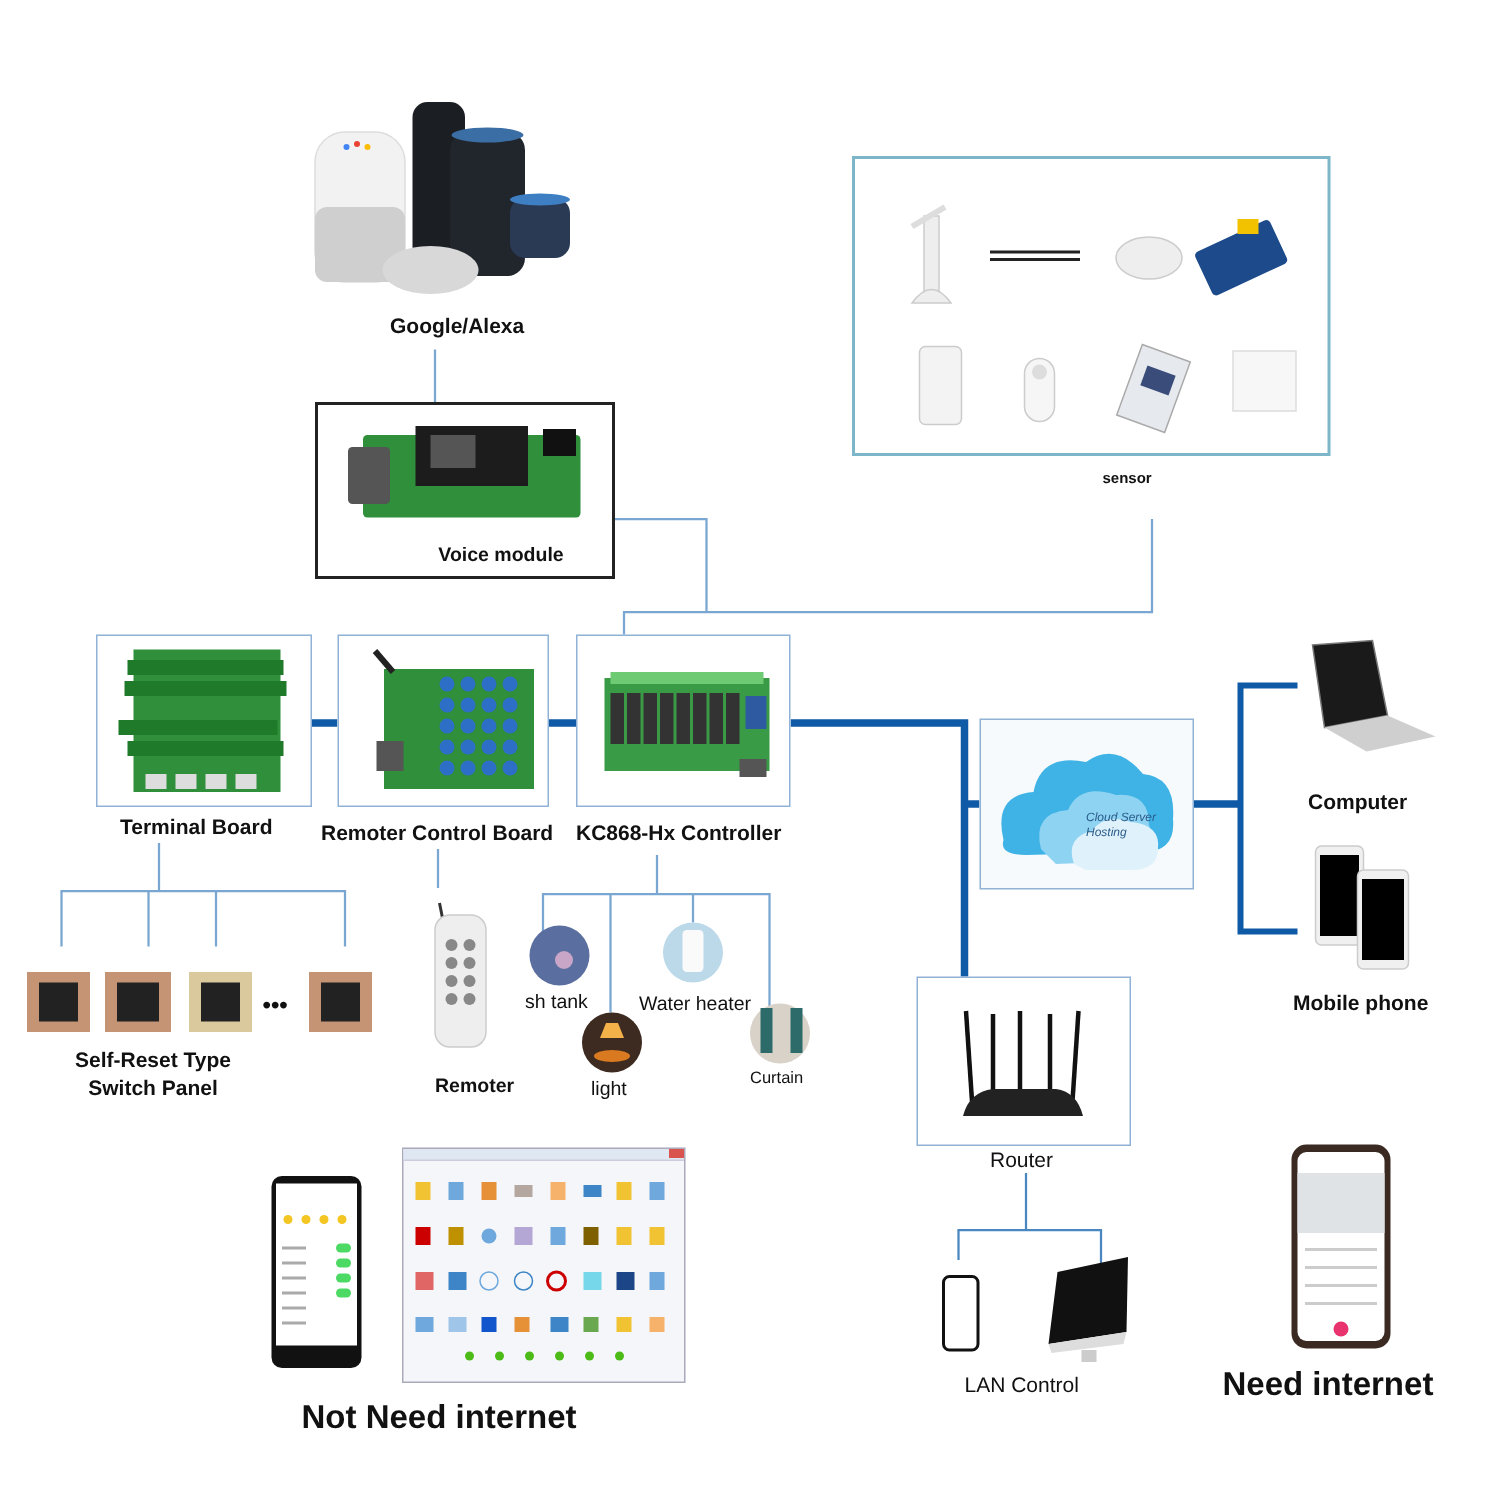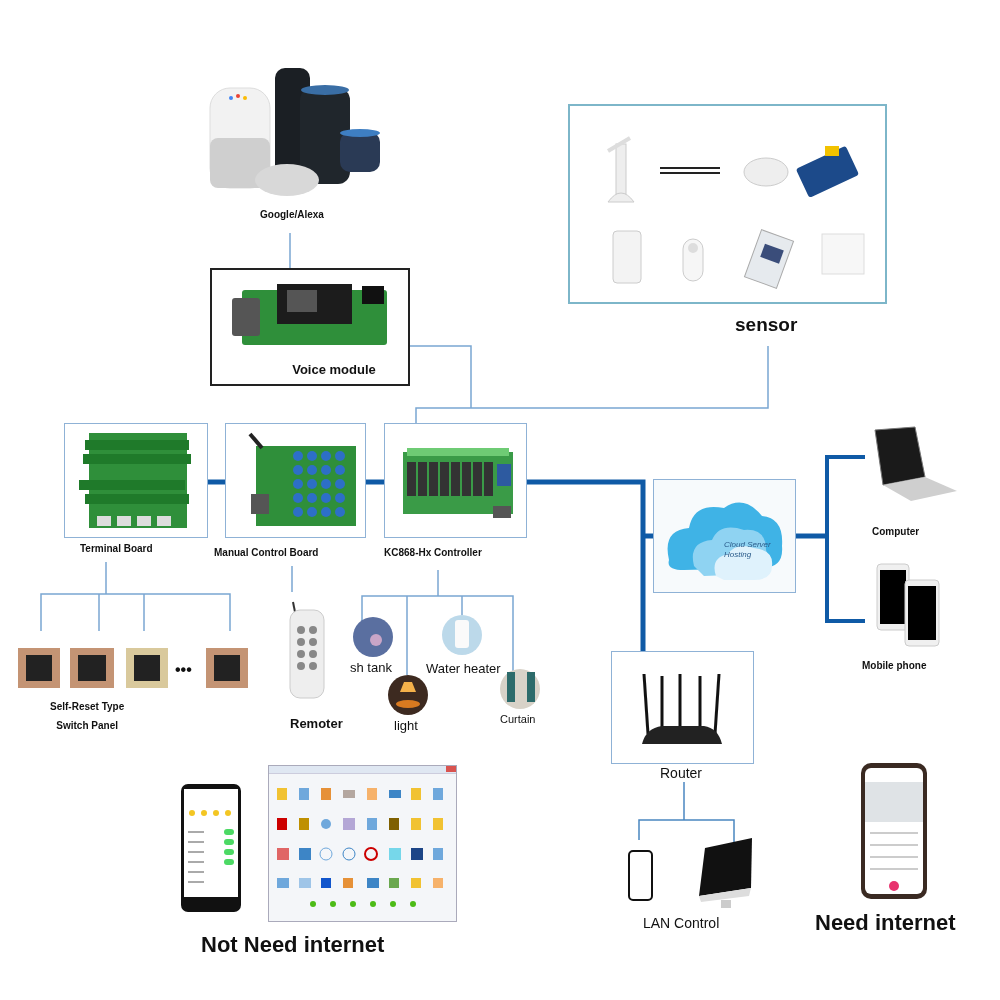--- a/index.html
+++ b/index.html
@@ -1,21 +1,21 @@
 <!DOCTYPE html>
 <html><head>
 <meta charset="utf-8">
 <style>
   html,body{margin:0;padding:0;background:#fff;}
   body{width:1000px;height:1000px;position:relative;overflow:hidden;font-family:"Liberation Sans",sans-serif;color:#111;}
   .abs{position:absolute;}
   .box{position:absolute;border:1px solid #8fb2d6;background:#fff;box-sizing:border-box;}
   .box.dark{border:2px solid #222;}
   .box.teal{border:2px solid #7db6c9;}
-  .lbl{position:absolute;font-weight:bold;font-size:10px;white-space:nowrap;text-align:center;}
+  .lbl{position:absolute;font-weight:bold;font-size:14px;white-space:nowrap;text-align:center;}
   .lbl.reg{font-weight:normal;}
   .big{font-size:22px;font-weight:bold;}
   svg.lines{position:absolute;left:0;top:0;}
 </style>
 </head>
 <body>
 
 <svg class="lines" width="1000" height="1000">
 
   <line x1="290" y1="233" x2="290" y2="268" stroke="#7aa6d2" stroke-width="1.5"></line>
@@ -101,21 +101,21 @@
       </g>
     <g>
         <rect x="182" y="128" width="34" height="50" fill="#e6eaee" stroke="#aaa" transform="rotate(20 199 153)"></rect>
         <rect x="190" y="140" width="20" height="14" fill="#3a4d7a" transform="rotate(20 199 153)"></rect>
       </g>
     <g>
         <rect x="252" y="128" width="42" height="40" fill="#f7f7f7" stroke="#ddd"></rect>
       </g>
   </svg>
 </div>
-<div class="lbl" style="left:735px;top:314px;font-size:19px;">sensor</div>
+<div class="lbl" style="left:735px;top:314px;font-size:10px;">sensor</div>
 
 <div class="box" style="left:64px;top:423px;width:144px;height:115px;">
   <svg width="142" height="113">
     <rect x="24" y="9" width="98" height="95" fill="#2f8f3a"></rect>
     <rect x="20" y="16" width="104" height="10" fill="#1f7a2a"></rect>
     <rect x="18" y="30" width="108" height="10" fill="#1f7a2a"></rect>
     <rect x="14" y="56" width="106" height="10" fill="#1f7a2a"></rect>
     <rect x="20" y="70" width="104" height="10" fill="#1f7a2a"></rect>
     <rect x="32" y="92" width="14" height="10" fill="#ddd"></rect>
       <rect x="52" y="92" width="14" height="10" fill="#ddd"></rect>
@@ -147,21 +147,21 @@
         <circle cx="86" cy="74" r="5"></circle>
         <circle cx="100" cy="74" r="5"></circle>
         <circle cx="114" cy="74" r="5"></circle>
       <circle cx="72" cy="88" r="5"></circle>
         <circle cx="86" cy="88" r="5"></circle>
         <circle cx="100" cy="88" r="5"></circle>
         <circle cx="114" cy="88" r="5"></circle>
     </g>
   </svg>
 </div>
-<div class="lbl" style="left:214px;top:547px;">Manual Control Board</div>
+<div class="lbl" style="left:214px;top:547px;">Remoter Control Board</div>
 
 <div class="box" style="left:384px;top:423px;width:143px;height:115px;">
   <svg width="141" height="113">
     <rect x="18" y="28" width="110" height="62" fill="#3a9b47"></rect>
     <rect x="22" y="24" width="102" height="8" fill="#6ecb74"></rect>
     <g fill="#333">
       <rect x="22" y="38" width="9" height="34"></rect>
         <rect x="33" y="38" width="9" height="34"></rect>
         <rect x="44" y="38" width="9" height="34"></rect>
         <rect x="55" y="38" width="9" height="34"></rect>

